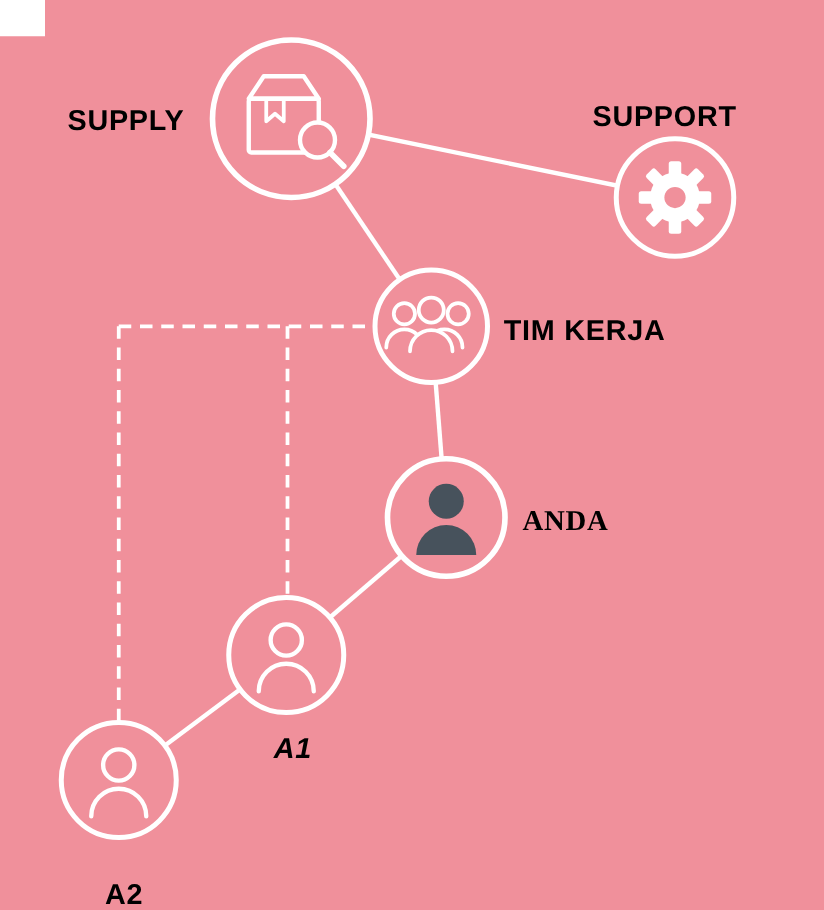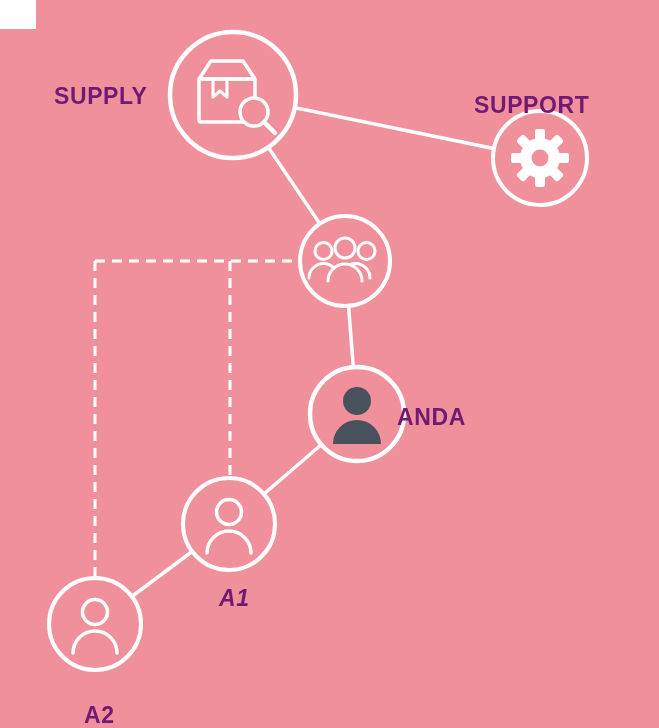--- a/index.html
+++ b/index.html
@@ -60,21 +60,21 @@
   .white-fill {
     fill: #FFFFFF;
     stroke: none;
   }
   .dark-fill {
     fill: #47525C;
     stroke: none;
   }
   .label {
     position: absolute;
-    color: #701a75;
+    color: #000000;
     font-weight: bold;
     font-size: 23px;
     letter-spacing: 0.6px;
     white-space: nowrap;
     user-select: none;
   }
   .corner-block {
     position: absolute;
     left: 0; top: 0;
     width: 36px; height: 29px;
@@ -161,20 +161,21 @@
       <circle class="node-circle" cx="95" cy="624" r="46"></circle>
       <g>
         <circle class="icon-stroke pink-fill" cx="95" cy="612" r="12.5"></circle>
         <path class="icon-stroke" d="M73,653 a22,22 0 0 1 44,0"></path>
       </g>
     </g>
 
   </svg>
 
   <div class="label" style="left:54px;  top:83px;">SUPPLY</div>
-  <div class="label" style="left:474px; top:92px;text-align:center;">SUPPORT</div>
-  <div class="label" style="left:397px; top:404px;">ANDA</div>
+  <div class="label" style="left:474px; top:80px;text-align:center;">SUPPORT</div>
+  <div class="label" style="left:403px; top:251px;">TIM KERJA</div>
+  <div class="label" style="left:418px; top:404px;font-family:Liberation Serif, serif;">ANDA</div>
   <div class="label" style="left:219px; top:585px;font-style:italic;">A1</div>
   <div class="label" style="left:84px;  top:686px;margin-top:16px;">A2</div>
 
   <div class="corner-block"></div>
 
 </div>
 
 </body></html>

